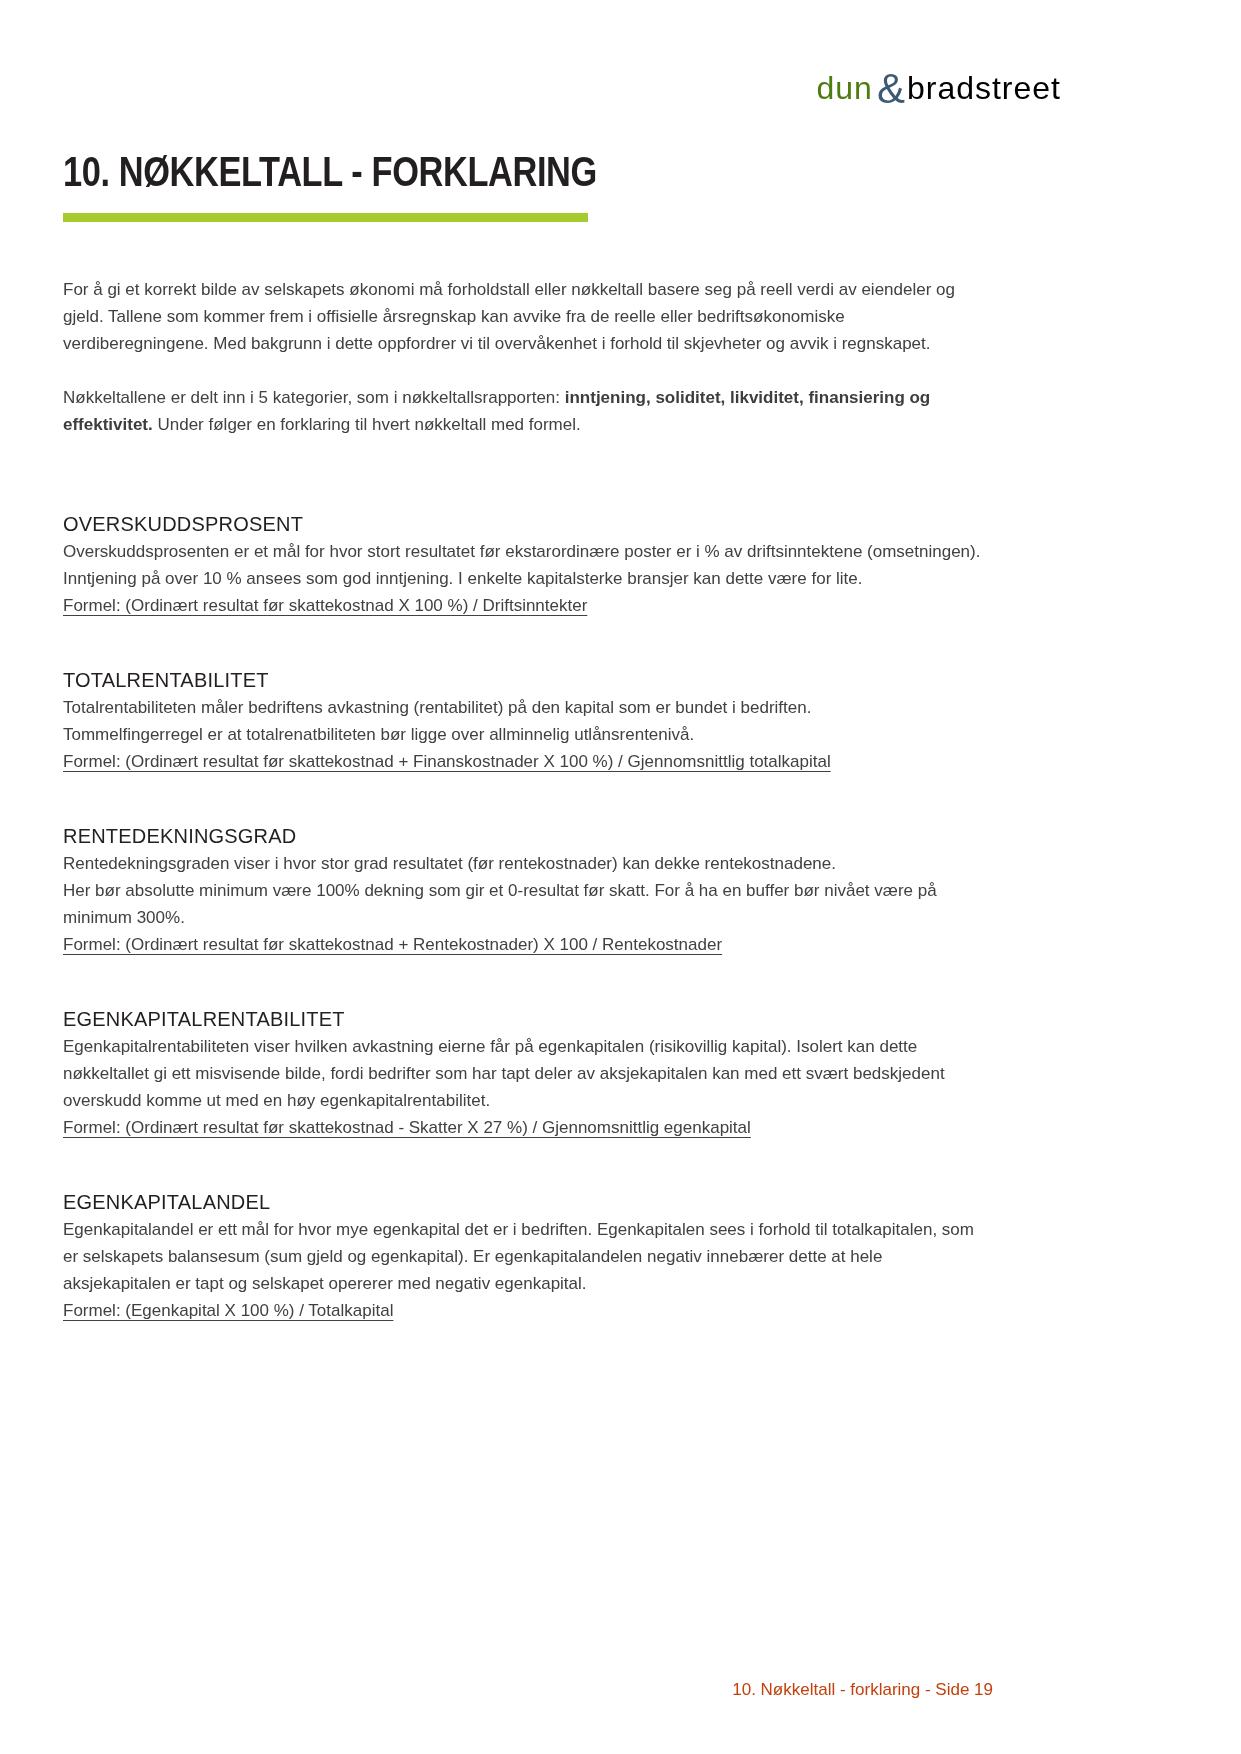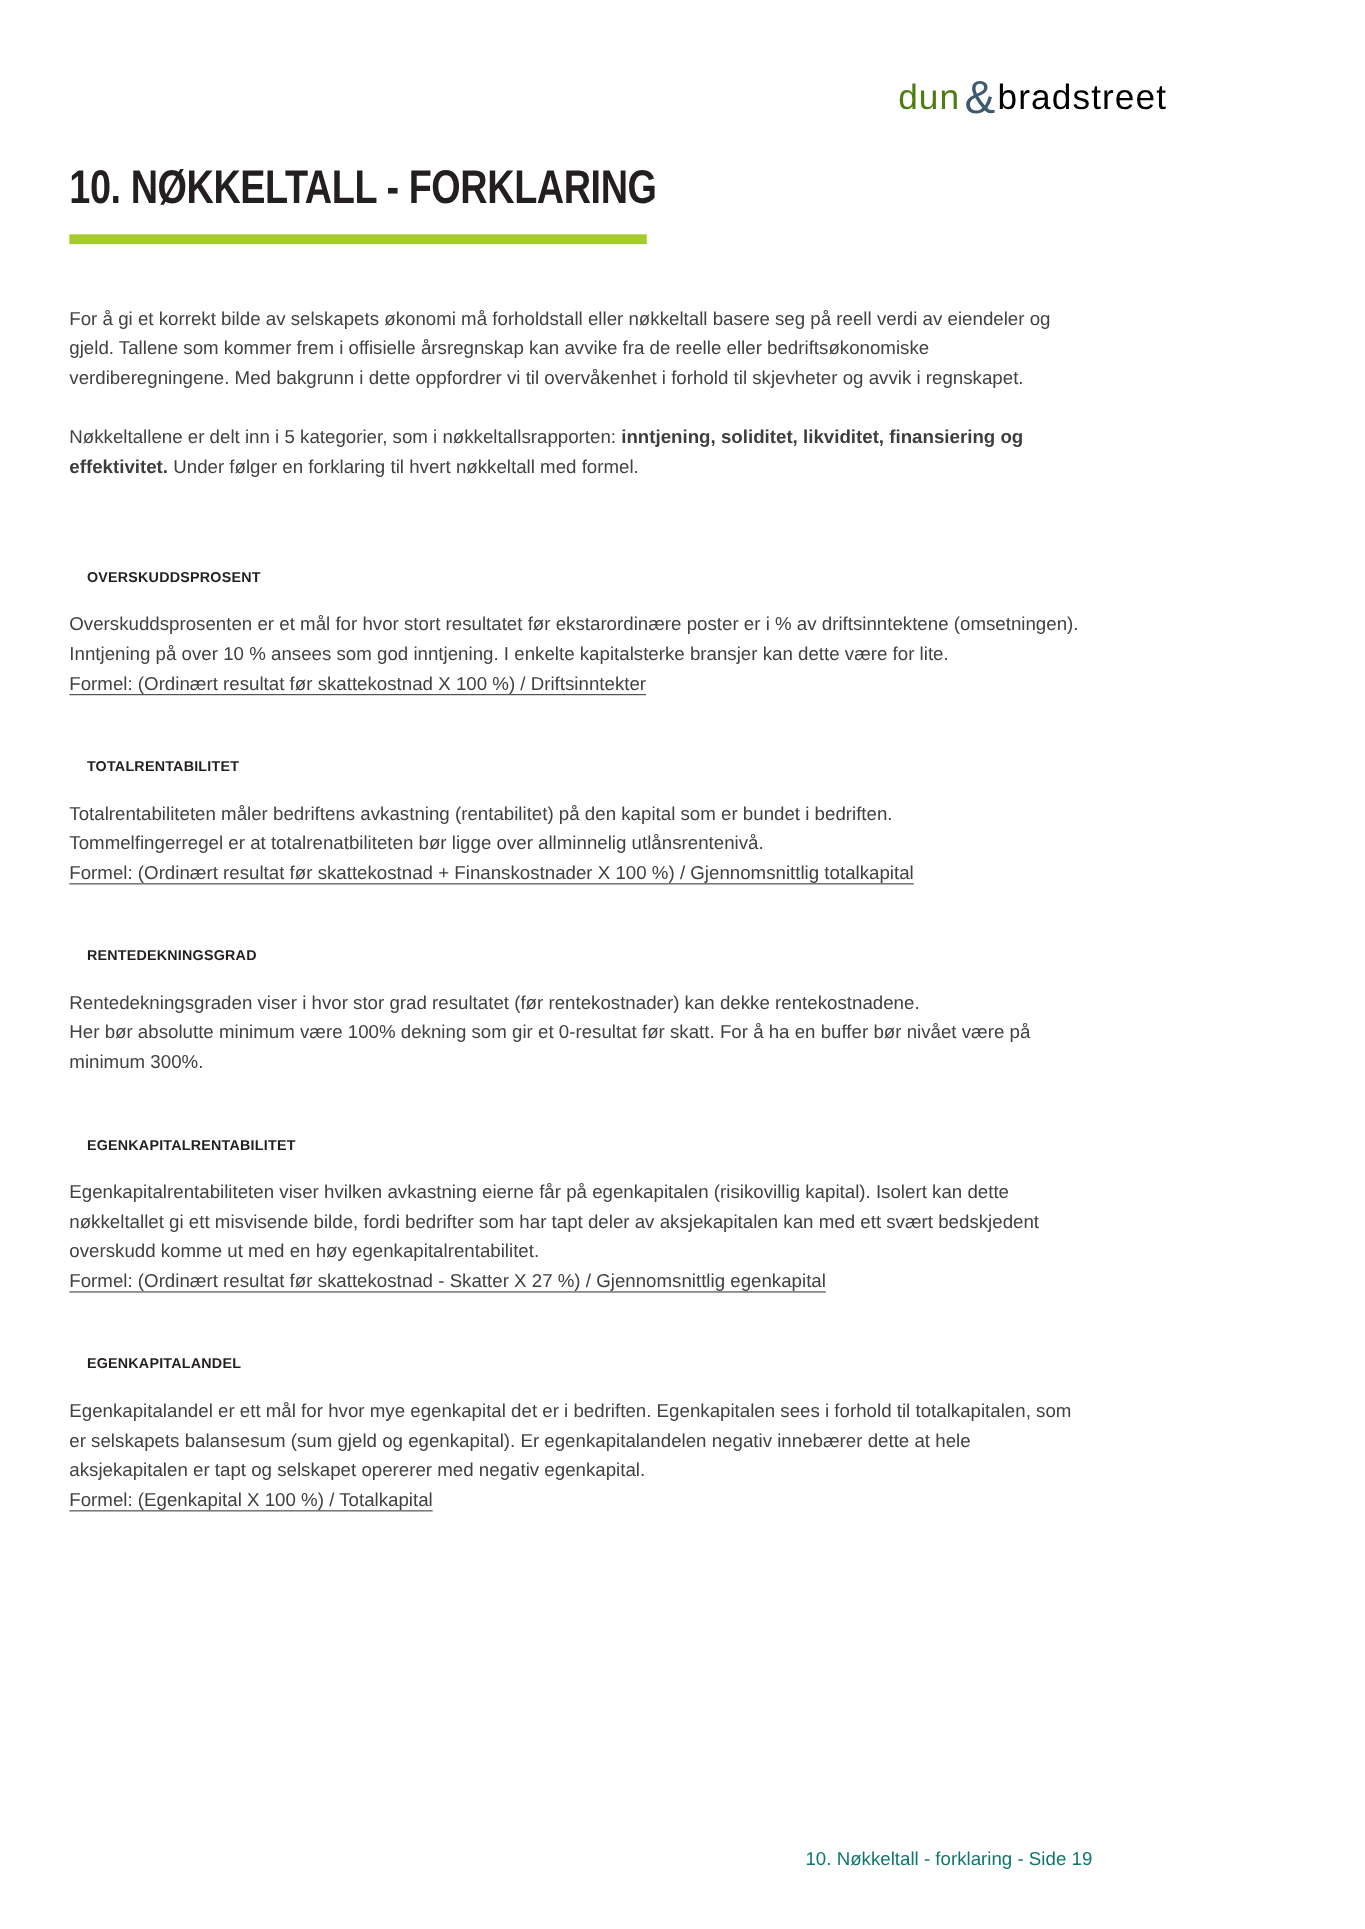--- a/index.html
+++ b/index.html
@@ -62,43 +62,43 @@
 
   
   .bodytext { font-size: 17px; line-height: 27px; }
   .intro-p1 { margin: 54px 0 0 0; }
   .intro-p2 { margin: 27px 0 0 0; }
   .intro-p2 strong { color: #3d3d3f; }
 
   .sections { margin-top: 73px; }
   .section + .section { margin-top: 48px; }
   .section-heading {
-    font-size: 13px;
-    font-weight: bold;
+    font-size: 20px;
+    font-weight: normal;
     color: #231f20;
     line-height: 27px;
-    margin: 16px;
+    margin: 0;
     letter-spacing: 0.2px;
   }
   .section-body p { margin: 0; }
   .formula {
     text-decoration: underline;
     text-underline-offset: 4px;
     margin: 0;
   }
 
   
   .footer {
     position: absolute;
     top: 1680px;
     left: 63px;
     width: 930px;
     text-align: right;
     font-size: 17px;
-    color: #0f766e;
+    color: #c2410c;
   }
 </style>
 </head>
 <body>
 
 <div class="page">
 
   <div class="logo-row">
     <div class="logo">
       <span class="dun">dun</span>
@@ -135,20 +135,21 @@
           <p>Tommelfingerregel er at totalrenatbiliteten bør ligge over allminnelig utlånsrentenivå.</p>
           <p class="formula">Formel: (Ordinært resultat før skattekostnad + Finanskostnader X 100 %) / Gjennomsnittlig totalkapital</p>
         </div>
       </div>
 
       <div class="section">
         <h2 class="section-heading">RENTEDEKNINGSGRAD</h2>
         <div class="section-body bodytext">
           <p>Rentedekningsgraden viser i hvor stor grad resultatet (før rentekostnader) kan dekke rentekostnadene.</p>
           <p>Her bør absolutte minimum være 100% dekning som gir et 0-resultat før skatt. For å ha en buffer bør nivået være på minimum 300%.</p>
+          <p class="formula">Formel: (Ordinært resultat før skattekostnad + Rentekostnader) X 100 / Rentekostnader</p>
         </div>
       </div>
 
       <div class="section">
         <h2 class="section-heading">EGENKAPITALRENTABILITET</h2>
         <div class="section-body bodytext">
           <p>Egenkapitalrentabiliteten viser hvilken avkastning eierne får på egenkapitalen (risikovillig kapital). Isolert kan dette nøkkeltallet gi ett misvisende bilde, fordi bedrifter som har tapt deler av aksjekapitalen kan med ett svært bedskjedent overskudd komme ut med en høy egenkapitalrentabilitet.</p>
           <p class="formula">Formel: (Ordinært resultat før skattekostnad - Skatter X 27 %) / Gjennomsnittlig egenkapital</p>
         </div>
       </div>

